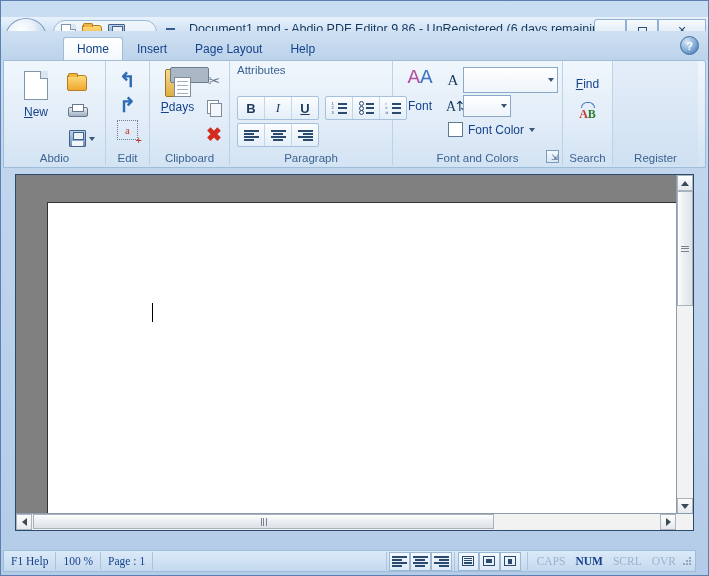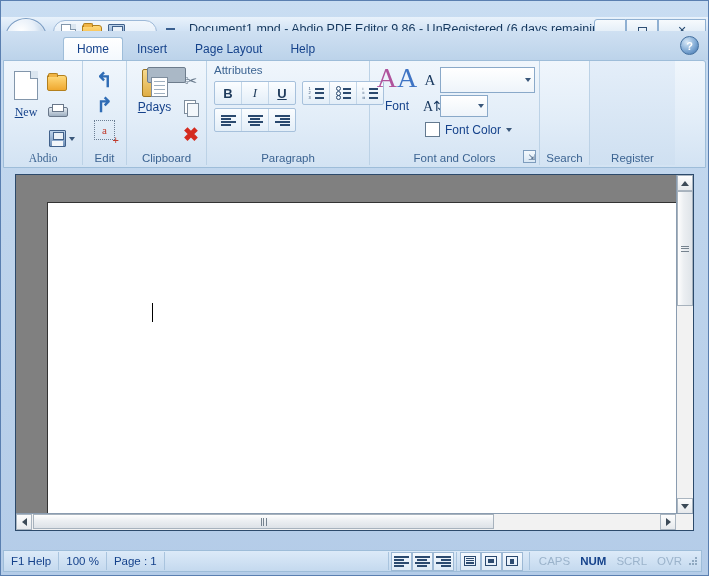--- a/index.html
+++ b/index.html
@@ -159,37 +159,37 @@
   .ic-paste .sheet i{display:block;height:1px;background:#9fb0c0;margin:3px 2px 0 2px;}
 
   .ic-scissors{font-size:15px;color:#6b7c8e;}
   .ic-copy{width:14px;height:15px;position:relative;}
   .ic-copy b{position:absolute;width:10px;height:12px;background:#fff;border:1px solid #7e8d9d;display:block;}
   .ic-copy b.b1{left:0;top:0;}
   .ic-copy b.b2{left:3px;top:3px;background:#f3f7fb;}
   .ic-x{color:#d42b1f;font-size:19px;font-weight:bold;line-height:14px;}
 
   
-  .attr-label{font-size:11.5px;color:#3c6492;padding:1px 0 5px 4px;}
+  .attr-label{font-size:11.5px;color:#3c6492;padding:1px 0 20px 4px;}
   .btnbox{border:1px solid #a7c1dc;background:linear-gradient(180deg,#fbfdff,#e3eef8);display:flex;border-radius:2px;}
   .fbtn{width:26px;height:22px;display:flex;align-items:center;justify-content:center;border-right:1px solid #c3d6e8;font-size:13px;color:#1f3b5c;}
   .fbtn:last-child{border-right:none;}
   .align-lines{width:15px;height:11px;display:flex;flex-direction:column;justify-content:space-between;}
   .align-lines i{display:block;height:2px;background:#2b4a6f;}
   .al-l i:nth-child(2){width:10px;} .al-l i:nth-child(4){width:10px;}
   .al-c i:nth-child(2){width:10px;margin:0 auto;} .al-c i:nth-child(4){width:10px;margin:0 auto;}
   .al-r i:nth-child(2){width:10px;margin-left:auto;} .al-r i:nth-child(4){width:10px;margin-left:auto;}
   .list-ic{width:15px;height:11px;display:flex;flex-direction:column;justify-content:space-between;}
   .list-ic .row{display:flex;align-items:center;gap:2px;height:2px;}
   .list-ic .mk{font-size:4px;color:#2b4a6f;width:4px;line-height:2px;}
   .list-ic .ln{height:2px;background:#2b4a6f;flex:1;}
   .dot{width:3px;height:3px;border:1px solid #2b4a6f;border-radius:50%;}
 
   
-  .ic-AA{font-family:Liberation Serif, serif;font-size:28px;line-height:22px;}
+  .ic-AA{font-family:Liberation Mono, monospace;font-size:21px;line-height:22px;}
   .ic-AA .a1{color:#b0539c;}
   .ic-AA .a2{color:#3f74c4;}
   .combo{border:1px solid #8aa9c9;background:linear-gradient(180deg,#ffffff,#eef4fa);display:flex;align-items:center;justify-content:flex-end;padding-right:3px;box-sizing:border-box;}
   .swatch{width:13px;height:13px;border:1px solid #63798f;background:#ffffff;}
 
   
   .ic-ab{font-size:12px;font-weight:bold;font-family:"Liberation Serif",serif;position:relative;}
   .ic-ab .a{color:#c0392b;} .ic-ab .b{color:#2f7d32;}
   .ic-ab:before{content:"";position:absolute;top:-5px;left:2px;width:12px;height:5px;border:1px solid #3a78c4;border-bottom:none;border-radius:6px 6px 0 0;}
   .ic-cursor{width:30px;height:30px;position:relative;}
@@ -223,25 +223,25 @@
   .grip-h{width:6px;height:8px;display:flex;justify-content:space-between;}
   .grip-h i{display:block;width:1px;background:#76838f;}
   .tri{width:0;height:0;}
   .tri-u{border-left:4px solid transparent;border-right:4px solid transparent;border-bottom:5px solid #3c4a57;}
   .tri-d{border-left:4px solid transparent;border-right:4px solid transparent;border-top:5px solid #3c4a57;}
   .tri-l{border-top:4px solid transparent;border-bottom:4px solid transparent;border-right:5px solid #3c4a57;}
   .tri-r{border-top:4px solid transparent;border-bottom:4px solid transparent;border-left:5px solid #3c4a57;}
 
   
   .statusbar{
-    position:absolute;left:2px;right:6px;bottom:3px;height:20px;
+    position:absolute;left:2px;right:12px;bottom:3px;height:20px;
     background:linear-gradient(180deg,#dceaf8,#c4d9ee);
     border:1px solid #9ebdd9;
     display:flex;align-items:center;
-    font-size:11.5px;color:#15428b;
+    font-size:11.5px;color:#15428b;font-family:Liberation Serif, serif;
   }
   .scell{padding:0 7px;height:18px;display:flex;align-items:center;border-right:1px solid #a9c4de;white-space:nowrap;}
   .sgrow{flex:1;border-right:1px solid #a9c4de;height:18px;}
   .sbtns{display:flex;align-items:center;gap:0;padding:0 2px;}
   .sbtn{width:19px;height:17px;display:flex;align-items:center;justify-content:center;border:1px solid transparent;}
   .sbtn.on{border:1px solid #9cb8d4;background:linear-gradient(180deg,#f4f9fe,#ddeaf6);}
   .vw{width:12px;height:10px;border:1px solid #2b4a6f;box-sizing:border-box;display:flex;flex-direction:column;justify-content:center;gap:1px;padding:1px;}
   .vw i{display:block;height:1px;background:#2b4a6f;}
   .vw.single i{background:#2b4a6f;}
   .indic{padding:0 5px;color:#9bb3cb;}
@@ -304,21 +304,21 @@
       <div class="tab active">Home</div>
       <div class="tab">Insert</div>
       <div class="tab">Page Layout</div>
       <div class="tab">Help</div>
     </div>
     <div class="help-orb">?</div>
   </div>
 
   <div class="ribbon">
 
-    <div class="group" style="width:79px;font-family:Liberation Serif, serif;">
+    <div class="group" style="width:102px;">
       <div class="group-body" style="display:flex;align-items:flex-start;padding-top:6px;">
         <div class="bigbtn" style="margin-left:6px;margin-top:2px;">
           <span class="ic-page"></span>
           <span class="biglabel" style="margin-top:5px;"><span class="u">N</span><span>ew</span></span>
         </div>
         <div style="display:flex;flex-direction:column;gap:5px;margin-left:6px;margin-top:2px;">
           <div class="smbtn">
             <span class="ic-folder"></span>
           </div>
           <div class="smbtn">
@@ -507,20 +507,28 @@
             <span style="font-size:12px;">Font Color</span>
             <span class="tri-down"></span>
           </div>
         </div>
       </div>
       <div class="group-label">Font and Colors</div>
       <div class="dlg-launch">⇲</div>
     </div>
 
     <div class="group" style="width:50px;">
+      <div class="group-body" style="display:flex;flex-direction:column;align-items:center;padding-top:14px;gap:12px;">
+        <div>
+          <span class="biglabel"><span class="u">F</span><span>ind</span></span>
+        </div>
+        <div class="smbtn">
+          <span class="ic-ab"><span class="a">A</span><span class="b">B</span></span>
+        </div>
+      </div>
       <div class="group-label">Search</div>
     </div>
 
     <div class="group reg" style="width:85px;border-right:none;">
       <div class="group-label">Register</div>
     </div>
 
   </div>
 
   <div class="docarea">

